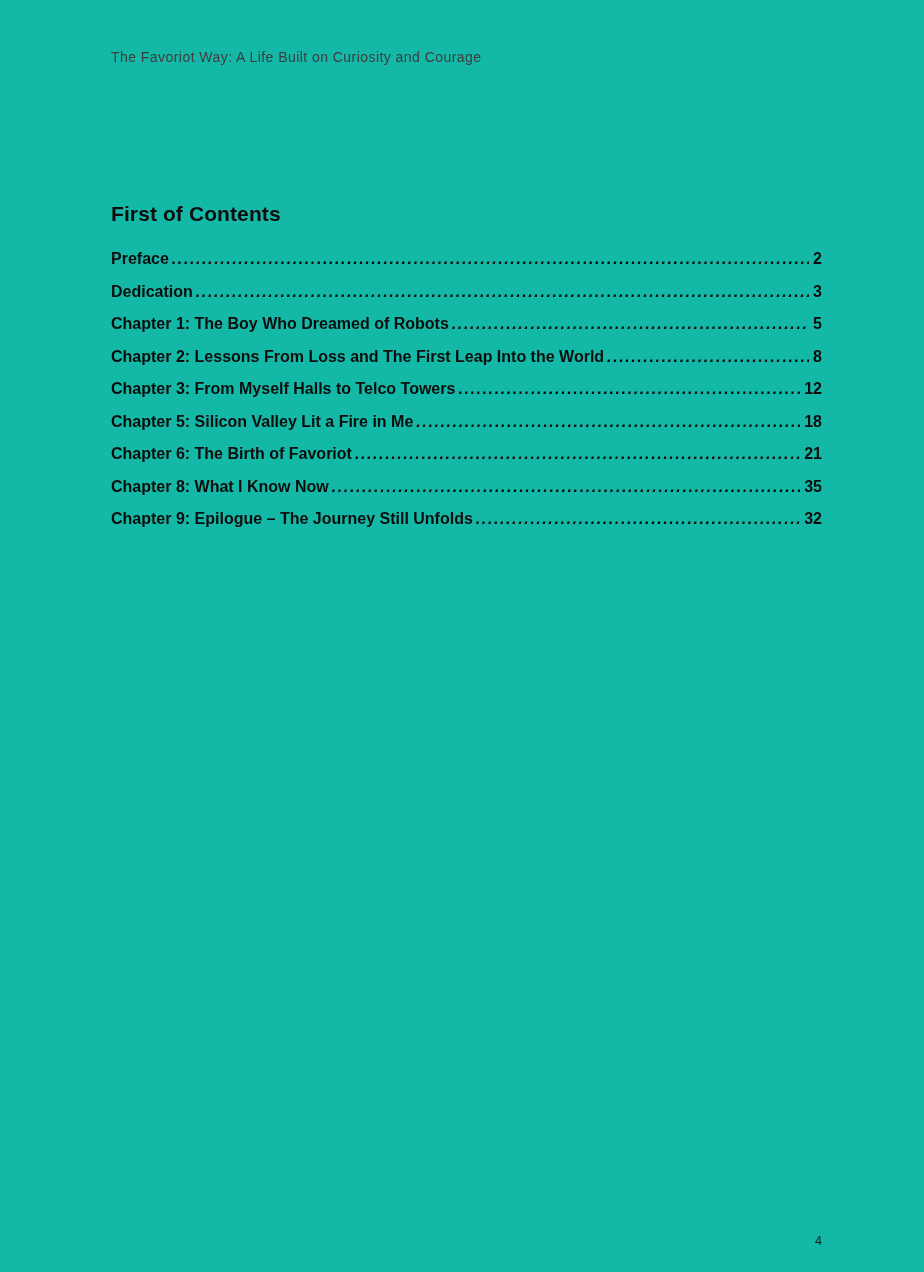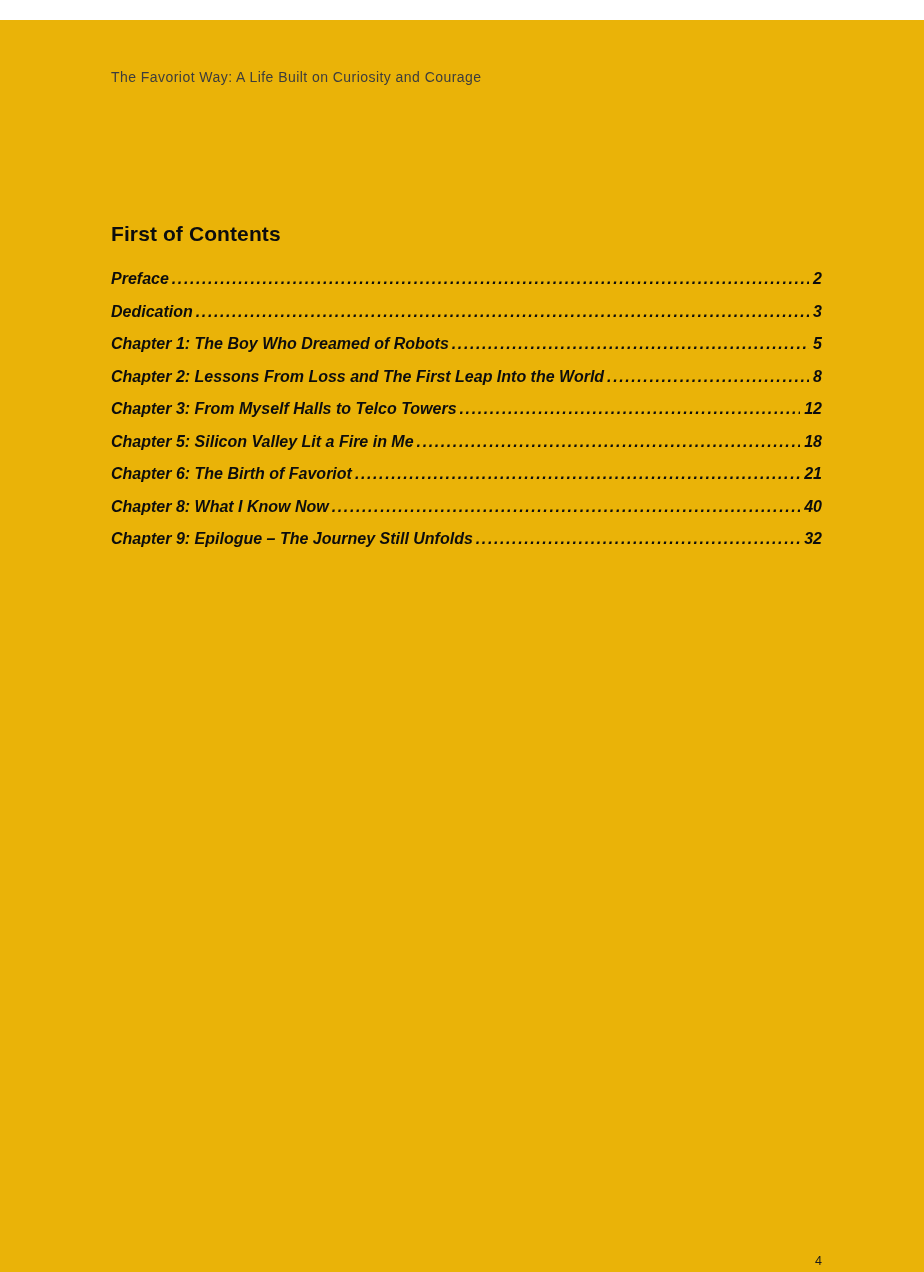--- a/index.html
+++ b/index.html
@@ -8,22 +8,21 @@
     position: relative;
     width: 924px;
     height: 1272px;
     font-family: "Liberation Sans", sans-serif;
     color: #111111;
     overflow: hidden;
   }
   .page {
     position: absolute;
     inset: 0;
-    background: #eab308;
-    margin-top: 20px;
+    background: #14b8a6;
   }
   .doc-header {
     position: absolute;
     left: 111px;
     top: 49px;
     font-size: 14px;
     font-weight: 400;
     letter-spacing: 0.45px;
     color: #3d3d3d;
     white-space: nowrap;
@@ -43,21 +42,20 @@
     top: 243px;
     width: 711px;
   }
   .toc-row {
     display: flex;
     align-items: baseline;
     line-height: 32.5px;
     height: 32.5px;
     font-size: 16px;
     font-weight: 700;
-    font-style: italic;
     color: #0d0d0d;
     cursor: pointer;
   }
   .toc-label {
     white-space: nowrap;
   }
   .toc-leader {
     flex: 1;
     overflow: hidden;
     white-space: nowrap;
@@ -136,21 +134,21 @@
     <div class="toc-row">
       <span class="toc-label">Chapter 6: The Birth of Favoriot</span>
       <span class="toc-leader"></span>
       <span class="toc-page">21</span>
     </div>
 
 
     <div class="toc-row">
       <span class="toc-label">Chapter 8: What I Know Now</span>
       <span class="toc-leader"></span>
-      <span class="toc-page">40</span>
+      <span class="toc-page">35</span>
     </div>
 
     <div class="toc-row">
       <span class="toc-label">Chapter 9: Epilogue – The Journey Still Unfolds</span>
       <span class="toc-leader"></span>
       <span class="toc-page">32</span>
     </div>
 
   </div>
 

